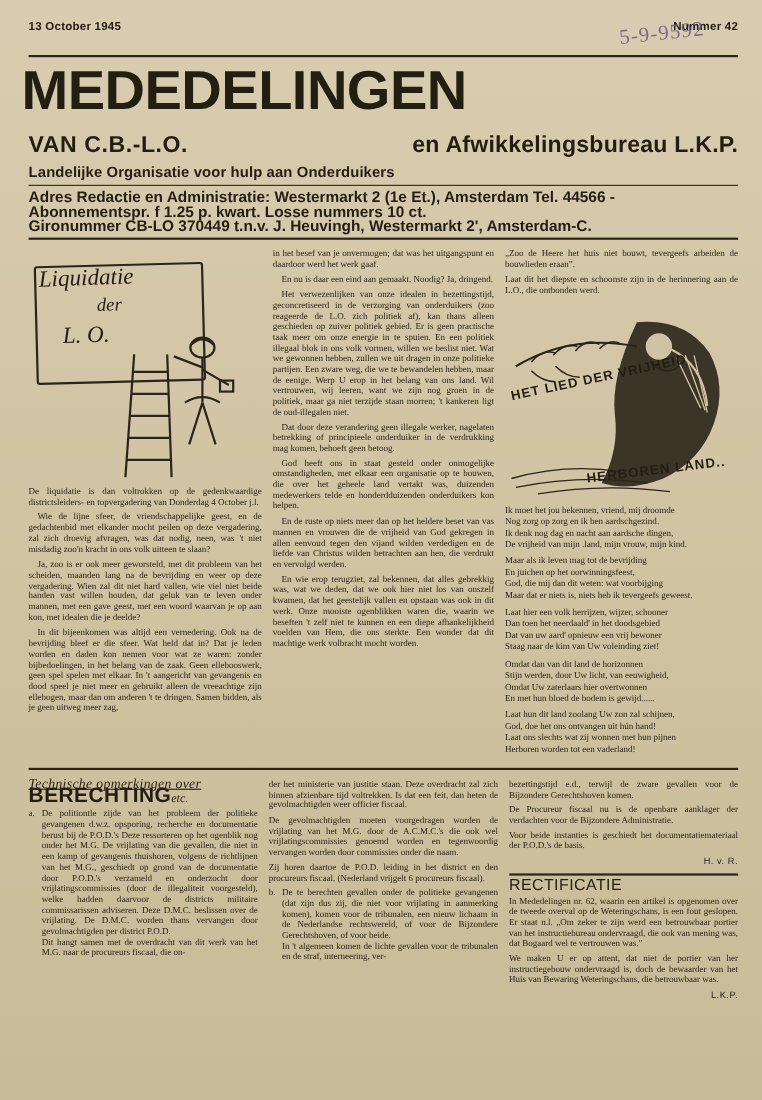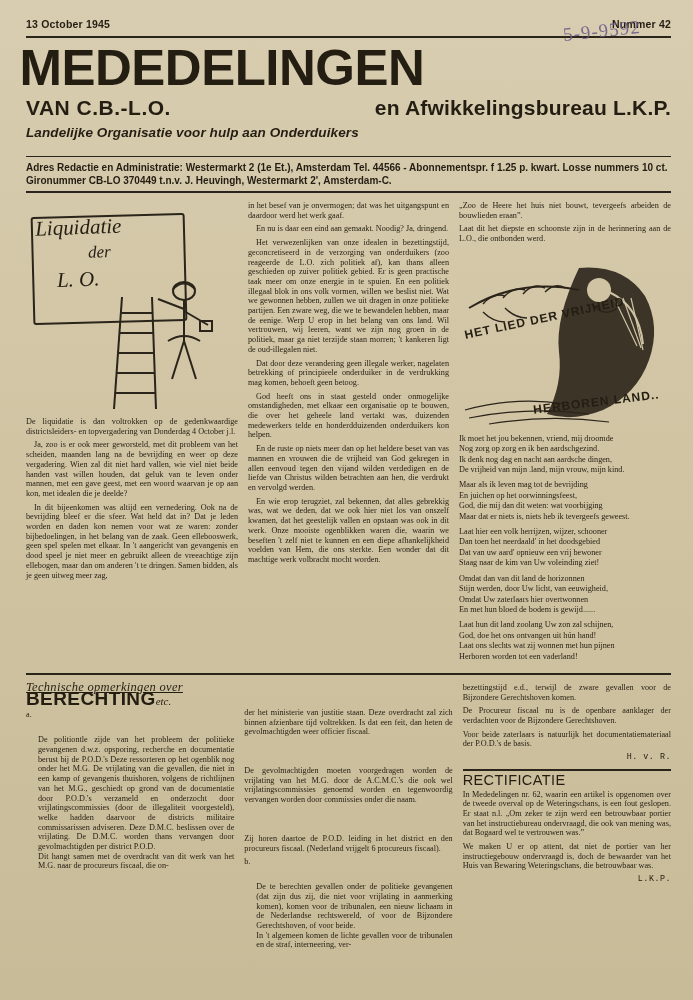--- a/index.html
+++ b/index.html
@@ -30,58 +30,57 @@
     transform:rotate(-6deg);
     letter-spacing:1px;
     opacity:.85;
   }
   
   .topline{
     display:flex;justify-content:space-between;align-items:flex-end;
     font-family:"Liberation Sans", sans-serif;
     font-weight:bold;font-size:10.5px;
     letter-spacing:.2px;
-    padding-bottom:6px;
+    padding-bottom:20px;
   }
   .rule{height:2px;background:#2b241a;margin-bottom:2px;}
   .rule.thin{height:1px;}
   .masthead-title{
     font-family:"Liberation Sans", sans-serif;
     font-weight:bold;
     font-size:50px;
     line-height:52px;
     letter-spacing:-0.5px;
     margin-top:4px;
     text-align:left;
     transform:scaleX(1.02);
   }
   .sub-row{
     display:flex;align-items:baseline;justify-content:flex-start;
     gap:44px;
-    margin-top:2px;
+    margin-top:12px;
   }
   .sub-left{
     font-family:"Liberation Sans", sans-serif;
     font-weight:bold;font-size:21px;letter-spacing:.5px;
   }
   .sub-right{
     font-family:"Liberation Sans", sans-serif;
     font-weight:bold;font-size:21px;letter-spacing:.2px;
     margin-left:auto;
   }
   .sub2{
     font-family:"Liberation Sans", sans-serif;
     font-weight:bold;font-size:13.5px;
-    margin-top:5px;margin-bottom:16px;
+    margin-top:5px;margin-bottom:4px;
     letter-spacing:.1px;
-    font-style:italic;
   }
   .addr{
     font-family:"Liberation Sans", sans-serif;
-    font-size:10px;line-height:13px;
+    font-size:14px;line-height:13px;
     font-weight:bold;
     margin:4px 0 4px 0;
   }
   
   .cols{
     display:flex;
     margin-top:8px;
     gap:10px;
   }
   .col{
@@ -169,26 +168,26 @@
     margin:0 0 4px 0;
   }
   .lst{margin:0;padding:0;list-style:none;}
   .lst li{
     display:flex;gap:4px;
     margin-bottom:4px;
     font-size:8.2px;line-height:9.7px;
     text-align:justify;
   }
   .lst li .mk{width:8px;flex:none;}
-  .lst li .bd{flex:1;margin-top:25px;}
+  .lst li .bd{flex:1;}
   .signoff{
     text-align:right;
     font-size:8.4px;
     margin-top:3px;
-    font-family:Liberation Mono, monospace;
+    font-family:Liberation Sans, sans-serif;
     letter-spacing:.5px;
   }
   .poem{font-size:8.2px;line-height:10.4px;font-family:Liberation Serif, serif;}
   .poem .st{margin-bottom:5px;}
 </style>
 </head>
 <body>
 
 <div class="page">
   <div class="paper-inner">
@@ -243,20 +242,21 @@
             <path d="M46 34 L20 24" stroke="#2b241a" stroke-width="2"></path>
             <path d="M46 36 L70 50" stroke="#2b241a" stroke-width="2"></path>
             <path d="M46 66 L34 104" stroke="#2b241a" stroke-width="2"></path>
             <path d="M46 66 L58 104" stroke="#2b241a" stroke-width="2"></path>
             <path d="M30 66 q16 -10 32 0" fill="none" stroke="#2b241a" stroke-width="2"></path>
             <rect x="62" y="46" width="12" height="10" fill="none" stroke="#2b241a" stroke-width="2"></rect>
           </svg>
         </div>
         <div>
           <p class="noind">De liquidatie is dan voltrokken op de gedenkwaardige districtsleiders- en topvergadering van Donderdag 4 October j.l.</p>
+          <p>Wie de lijne sfeer, de vriendschappelijke geest, en de gedachtenbid met elkander mocht peilen op deze vergadering, zal zich droevig afvragen, was dat nodig, neen, was 't niet misdadig zoo'n kracht in ons volk uitteen te slaan?</p>
           <p>Ja, zoo is er ook meer geworsteld, met dit probleem van het scheiden, maanden lang na de bevrijding en weer op deze vergadering. Wien zal dit niet hard vallen, wie viel niet beide handen vast willen houden, dat geluk van te leven onder mannen, met een gave geest, met een woord waarvan je op aan kon, met idealen die je deelde?</p>
           <p>In dit bijeenkomen was altijd een vernedering. Ook na de bevrijding bleef er die sfeer. Wat held dat in? Dat je leden worden en daden kon nemen voor wat ze waren: zonder bijbedoelingen, in het belang van de zaak. Geen ellebooswerk, geen spel spelen met elkaar. In 't aangericht van gevangenis en dood speel je niet meer en gebruikt alleen de vreeachtige zijn ellebogen, maar dan om anderen 't te dringen. Samen bidden, als je geen uitweg meer zag,</p>
         </div>
       </div>
 
       <div class="col">
         <p class="noind">in het besef van je onvermogen; dat was het uitgangspunt en daardoor werd het werk gaaf.</p>
         <p>En nu is daar een eind aan gemaakt. Noodig? Ja, dringend.</p>
         <p>Het verwezenlijken van onze idealen in bezettingstijd, geconcretiseerd in de verzorging van onderduikers (zoo reageerde de L.O. zich politiek af), kan thans alleen geschieden op zuiver politiek gebied. Er is geen practische taak meer om onze energie in te spuien. En een politiek illegaal blok in ons volk vormen, willen we beslist niet. Wat we gewonnen hebben, zullen we uit dragen in onze politieke partijen. Een zware weg, die we te bewandelen hebben, maar de eenige. Werp U erop in het belang van ons land. Wil vertrouwen, wij leeren, want we zijn nog groen in de politiek, maar ga niet terzijde staan morren; 't kankeren ligt de oud-illegalen niet.</p>
         <p>Dat door deze verandering geen illegale werker, nagelaten betrekking of principieele onderduiker in de verdrukking mag komen, behoeft geen betoog.</p>
@@ -348,22 +348,22 @@
           <li>
             <span class="mk">b.</span>
             <span class="bd" style="white-space:pre-line">De te berechten gevallen onder de politieke gevangenen (dat zijn dus zij, die niet voor vrijlating in aanmerking komen), komen voor de tribunalen, een nieuw lichaam in de Nederlandse rechtswereld, of voor de Bijzondere Gerechtshoven, of voor beide.
 In 't algemeen komen de lichte gevallen voor de tribunalen en de straf, interneering, ver-</span>
           </li>
         </ul>
       </div>
 
       <div class="col">
         <p class="noind">bezettingstijd e.d., terwijl de zware gevallen voor de Bijzondere Gerechtshoven komen.</p>
-        <p class="noind">De Procureur fiscaal nu is de openbare aanklager der verdachten voor de Bijzondere Gerechtshoven.</p>
-        <p class="noind">Voor beide zaterlaars is natuurlijk het documentatiemateriaal der P.O.D.'s de basis.</p>
+        <p class="noind">De Procureur fiscaal nu is de openbare aanklager der verdachten voor de Bijzondere Administratie.</p>
+        <p class="noind">Voor beide instanties is geschiedt het documentatiemateriaal der P.O.D.'s de basis.</p>
         <div class="signoff">H. v. R.</div>
         <div class="sect-rule"></div>
         <div class="sect-head-2">RECTIFICATIE</div>
         <p class="noind">In Mededelingen nr. 62, waarin een artikel is opgenomen over de tweede overval op de Weteringschans, is een fout geslopen. Er staat n.l. „Om zeker te zijn werd een betrouwbaar portier van het instructiebureau ondervraagd, die ook van mening was, dat Bogaard wel te vertrouwen was.”</p>
         <p class="noind">We maken U er op attent, dat niet de portier van her instructiegebouw ondervraagd is, doch de bewaarder van het Huis van Bewaring Weteringschans, die betrouwbaar was.</p>
         <div class="signoff">L.K.P.</div>
       </div>
     </div>
 
   </div>

